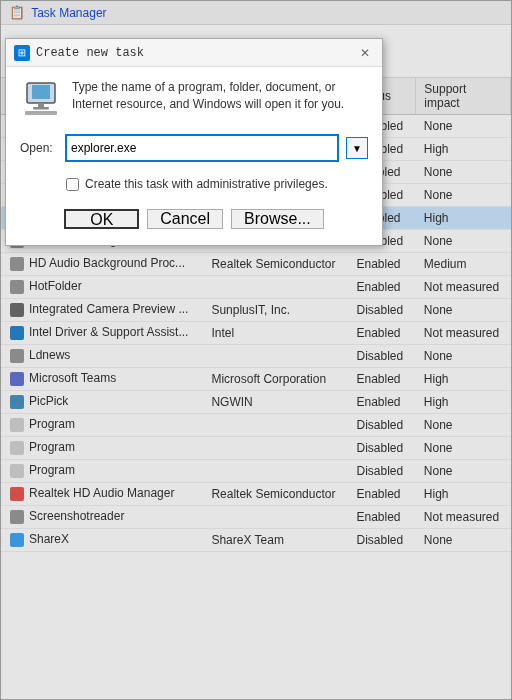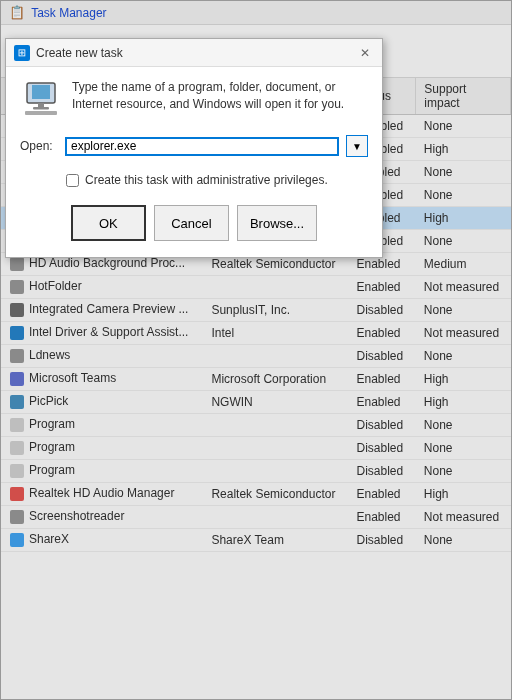--- a/index.html
+++ b/index.html
@@ -137,20 +137,21 @@
       align-items: center;
       justify-content: center;
       color: white;
       font-size: 10px;
     }
 
     .dialog-title-text {
       flex: 1;
       font-size: 12px;
       color: #333;
+      font-family: Liberation Mono, monospace;
     }
 
     .dialog-close {
       width: 18px;
       height: 18px;
       display: flex;
       align-items: center;
       justify-content: center;
       font-size: 12px;
       color: #666;
@@ -191,21 +192,21 @@
     }
 
     .open-label {
       font-size: 12px;
       color: #333;
       min-width: 38px;
     }
 
     .open-input {
       flex: 1;
-      height: 17px;
+      height: 26px;
       border: 1px solid #0078d7;
       background: #fff;
       padding: 2px 4px;
       font-size: 12px;
       outline: none;
       box-shadow: 0 0 0 1px #0078d7;
     }
 
     .open-dropdown-btn {
       width: 22px;
@@ -240,24 +241,24 @@
 
     .dialog-buttons {
       display: flex;
       justify-content: center;
       gap: 8px;
       padding-bottom: 4px;
     }
 
     .dialog-btn {
       min-width: 75px;
-      height: 36px;
+      height: 20px;
       border: 1px solid #aaa;
       background: #f0f0f0;
-      font-size: 13px;
+      font-size: 16px;
       cursor: pointer;
       padding: 0 12px;
     }
 
     .dialog-btn.default {
       border: 2px solid #333;
       background: #f0f0f0;
     }
 
     .row-icon {

